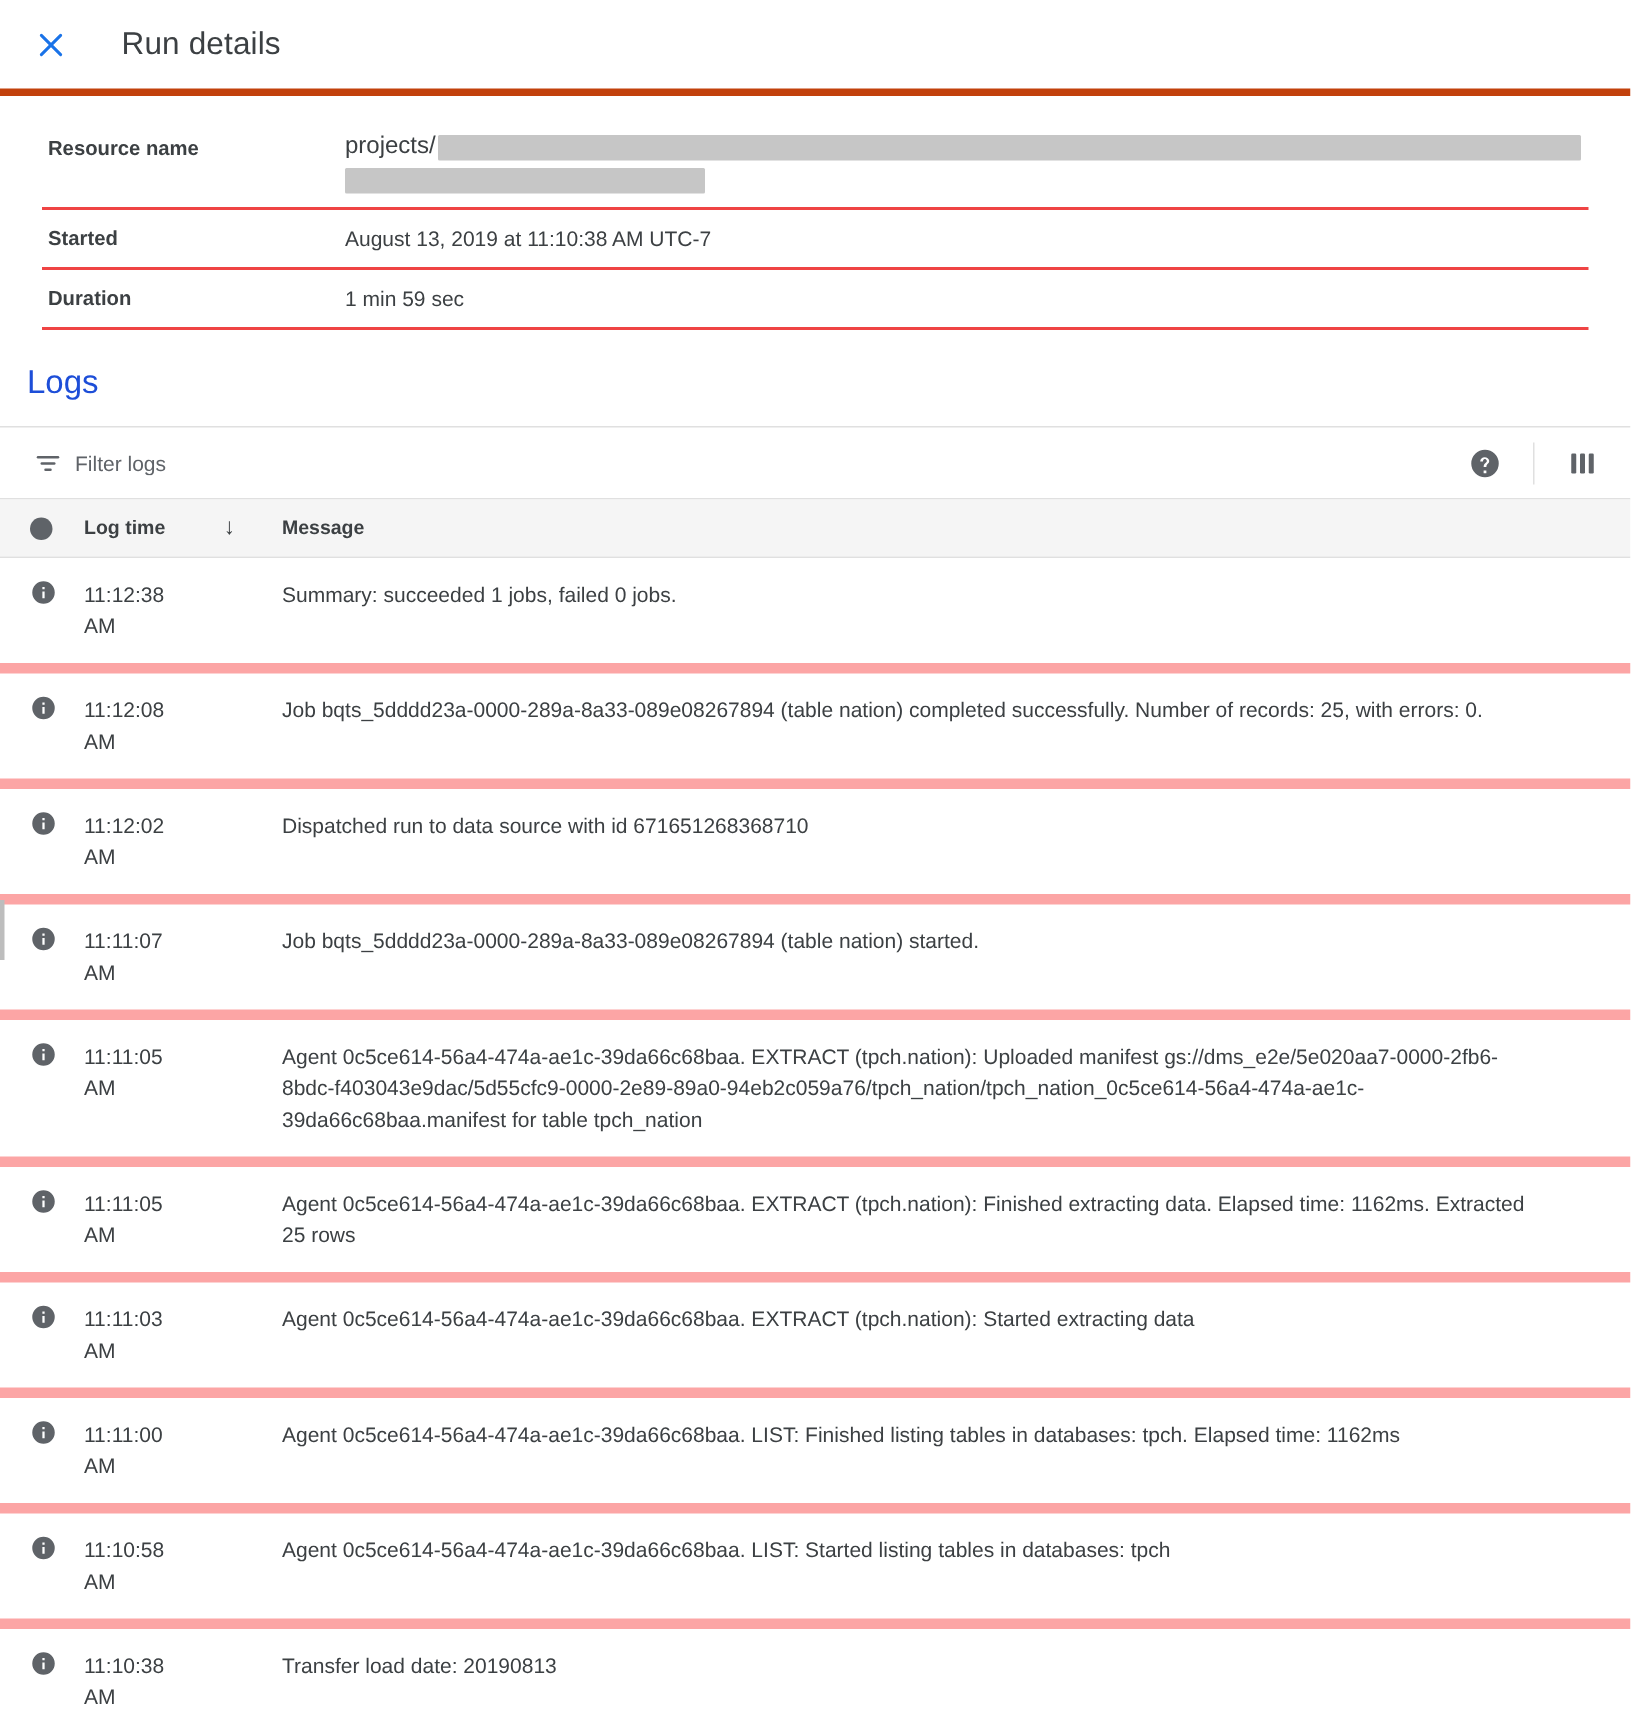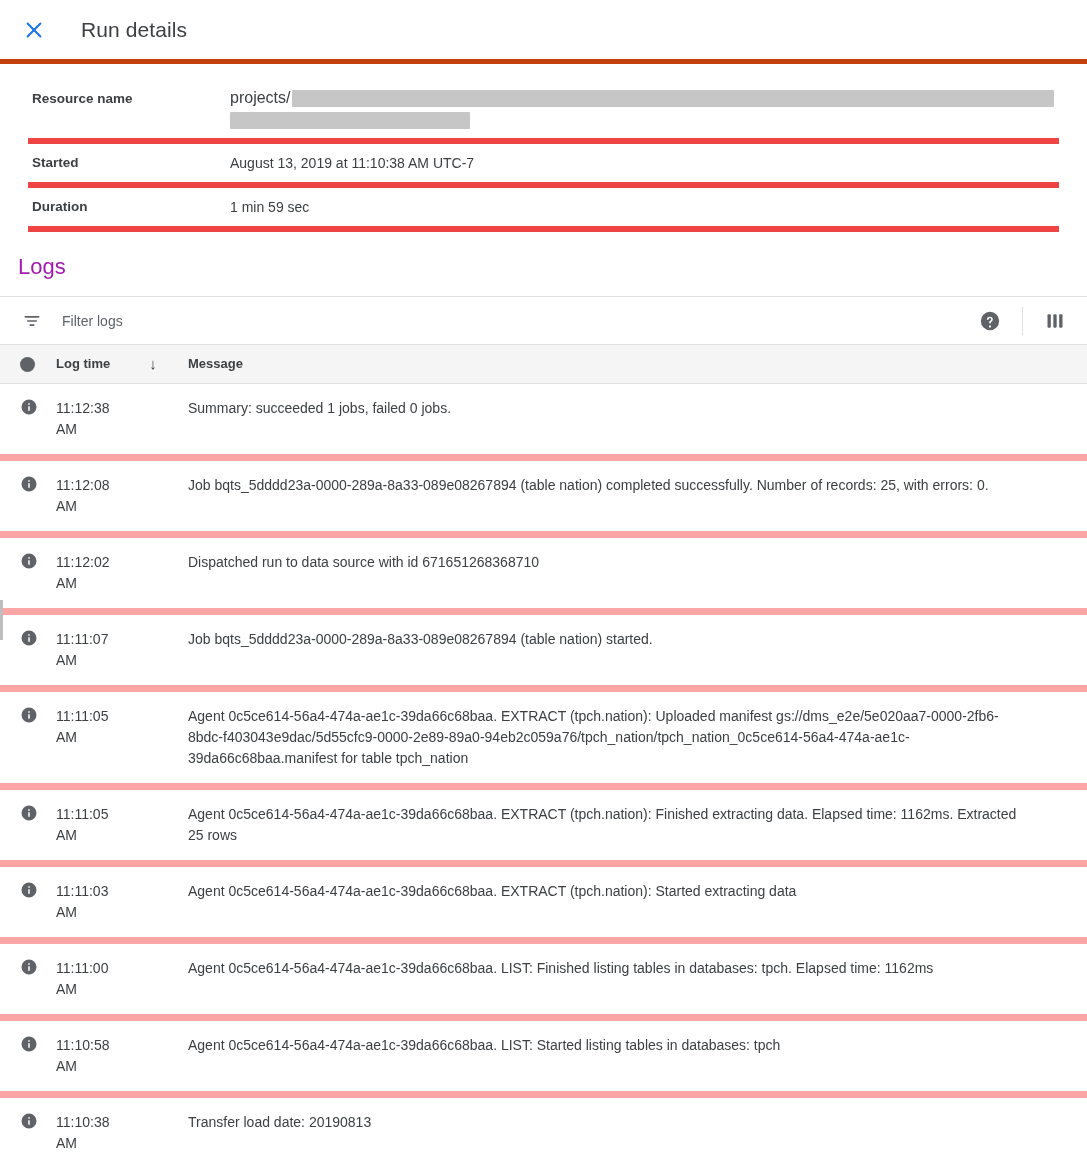--- a/index.html
+++ b/index.html
@@ -45,21 +45,21 @@
 
   
   .details {
     padding: 0 28px;
     margin-top: 16px;
   }
   .details table {
     width: 100%;
     border-collapse: collapse;
   }
-  .details tr { border-bottom: 6px solid #ef4444; }
+  .details tr { border-bottom: 2px solid #ef4444; }
   .details th {
     text-align: left;
     font-size: 13.5px;
     font-weight: 700;
     color: #3c4043;
     vertical-align: top;
     padding: 11px 0 11px 4px;
     width: 202px;
   }
   .details td {
@@ -77,21 +77,21 @@
     height: 17px;
     border-radius: 1px;
     vertical-align: middle;
   }
   .redact-1 { width: 762px; margin-left: 2px; }
   .redact-2 { width: 240px; margin-top: 5px; }
 
   
   .logs-title {
     font-size: 22px;
-    color: #a21caf;
+    color: #1d4ed8;
     font-weight: 400;
     padding: 22px 0 0 18px;
     margin: 0;
   }
   .logs-card {
     margin-top: 16px;
     border-top: 1px solid #e0e0e0;
   }
   .filter-bar {
     height: 48px;
@@ -99,21 +99,21 @@
     align-items: center;
     padding: 0 14px 0 22px;
     border-bottom: 1px solid #e0e0e0;
   }
   .filter-icon { color: #5f6368; display: flex; align-items: center; }
   .filter-input {
     border: none;
     outline: none;
     font-size: 14px;
     color: #3c4043;
-    margin-left: 18px;
+    margin-left: 6px;
     flex: 1;
     background: transparent;
     font-family: "Liberation Sans", sans-serif;
   }
   .filter-input::placeholder { color: #5f6368; }
   .bar-actions { display: flex; align-items: center; }
   .icon-btn {
     width: 36px; height: 36px;
     display: flex; align-items: center; justify-content: center;
     color: #5f6368; cursor: pointer;

